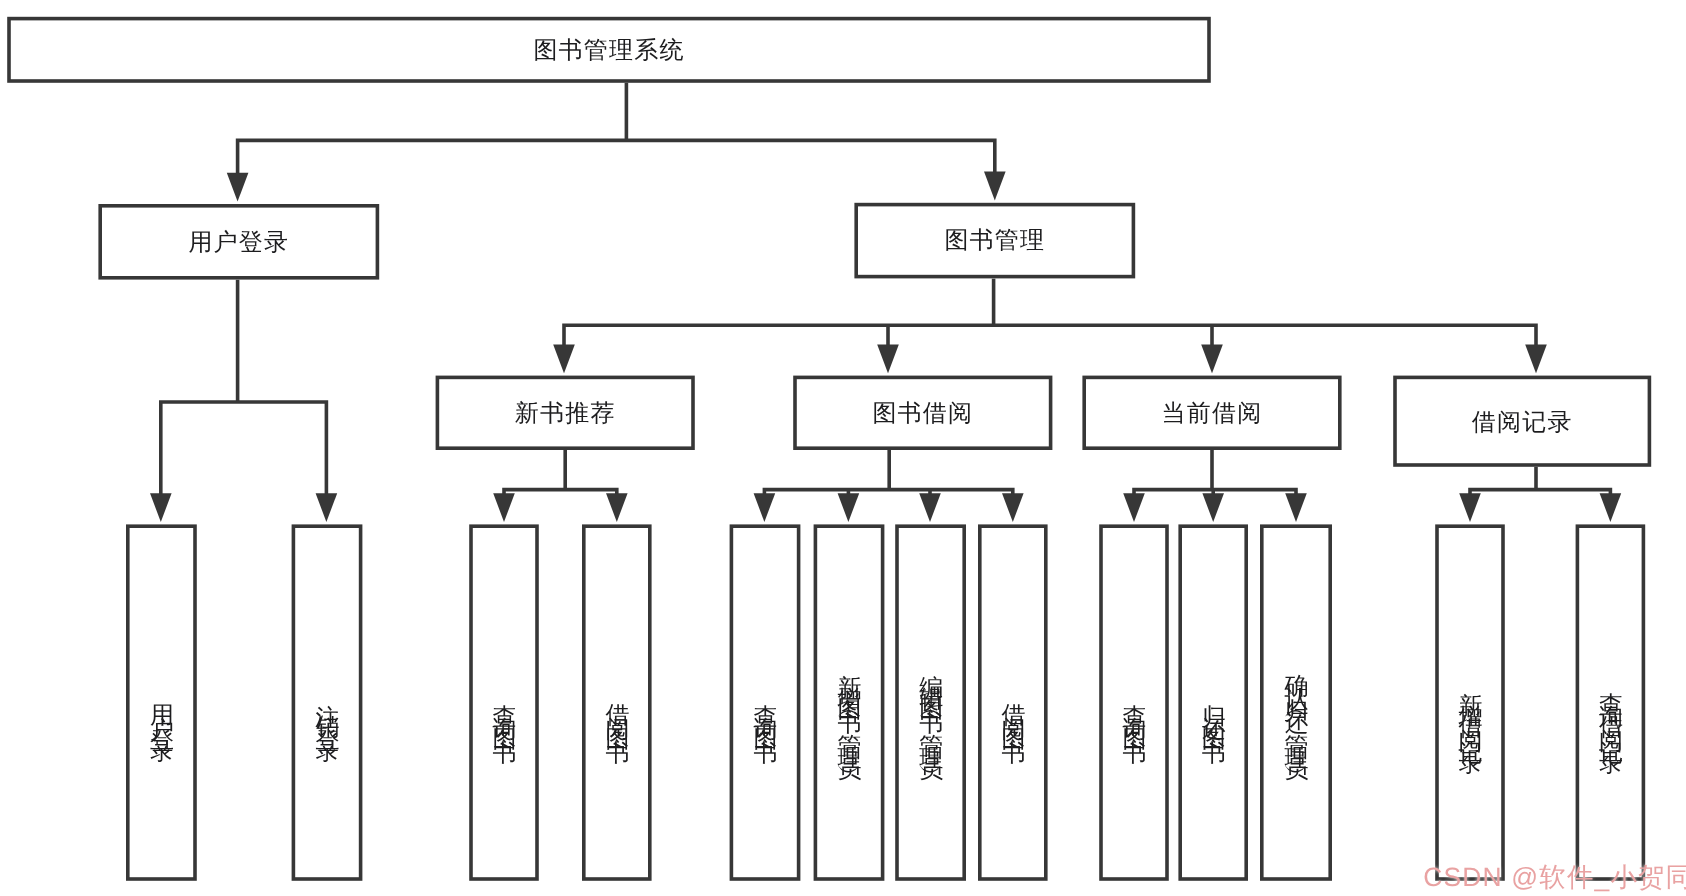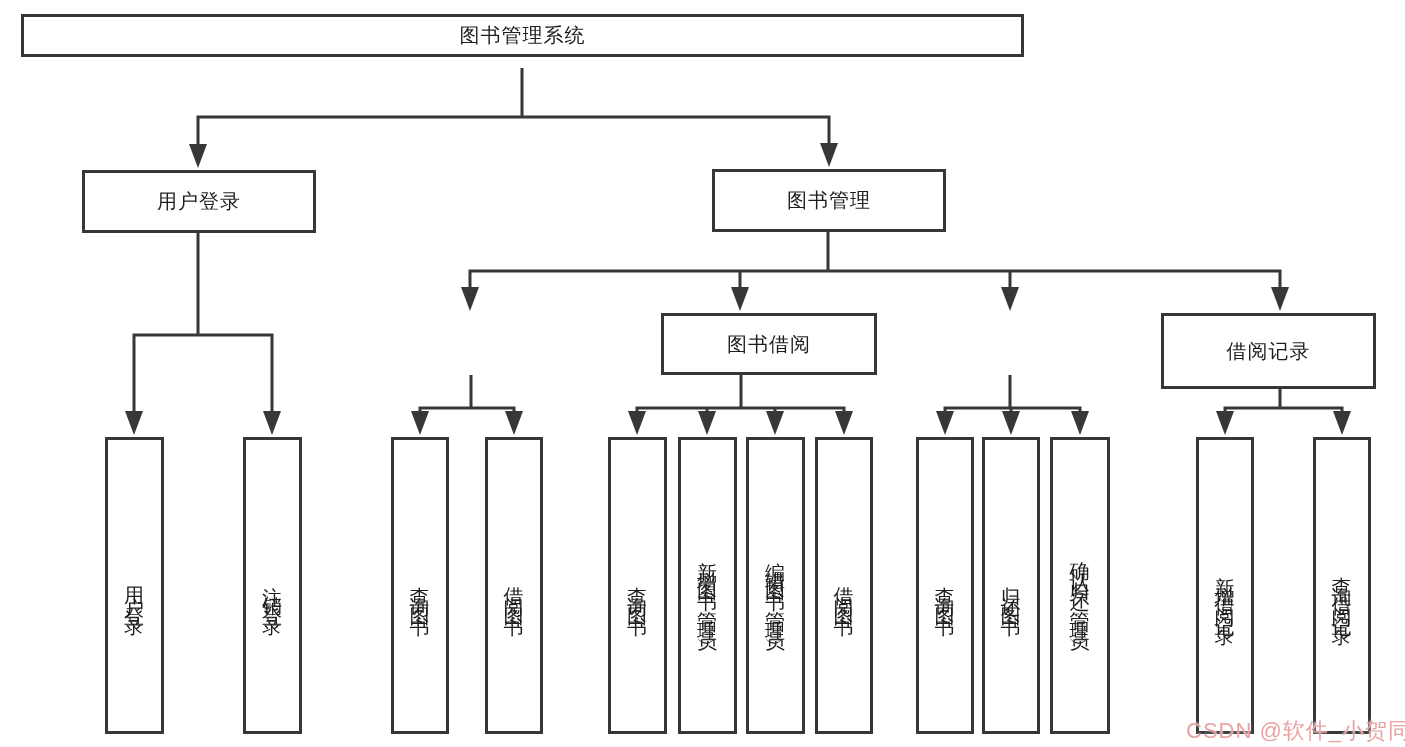--- a/index.html
+++ b/index.html
@@ -37,21 +37,21 @@
   }
   .vnode .vtext {
     writing-mode: vertical-rl;
     text-orientation: mixed;
     letter-spacing: 10px;
     line-height: 1;
     margin-bottom: -10px;
     white-space: nowrap;
   }
   
-  .n-root    { left: 21px;   top: 14px;  width: 1003px; height: 43px; text-align: right; }
+  .n-root    { left: 6px;   top: 14px;  width: 1003px; height: 55px; text-align: right; }
   .n-login   { left: 82px;   top: 170px; width: 234px;  height: 63px; }
   .n-mgmt    { left: 712px;  top: 169px; width: 234px;  height: 63px; text-align: right; }
   .n-newbook { left: 363px;  top: 313px; width: 216px;  height: 62px; }
   .n-borrow  { left: 633px;  top: 313px; width: 216px;  height: 62px; margin-left: 28px; }
   .n-current { left: 902px;  top: 313px; width: 216px;  height: 62px; }
   .n-records { left: 1128px; top: 313px; width: 215px;  height: 76px; margin-left: 33px; }
   
   .vnode { top: 437px; height: 297px; }
   .v-u1  { left: 105px;  width: 59px; }
   .v-u2  { left: 243px;  width: 59px; }
@@ -120,22 +120,28 @@
     <span>图书管理系统</span>
   </div>
 
   <div class="node n-login">
     <span>用户登录</span>
   </div>
   <div class="node n-mgmt">
     <span>图书管理</span>
   </div>
 
+  <div class="node n-newbook">
+    <span>新书推荐</span>
+  </div>
   <div class="node n-borrow">
     <span>图书借阅</span>
+  </div>
+  <div class="node n-current">
+    <span>当前借阅</span>
   </div>
   <div class="node n-records">
     <span>借阅记录</span>
   </div>
 
   <div class="node vnode v-u1">
     <span class="vtext">用户登录</span>
   </div>
   <div class="node vnode v-u2">
     <span class="vtext">注销登录</span>

